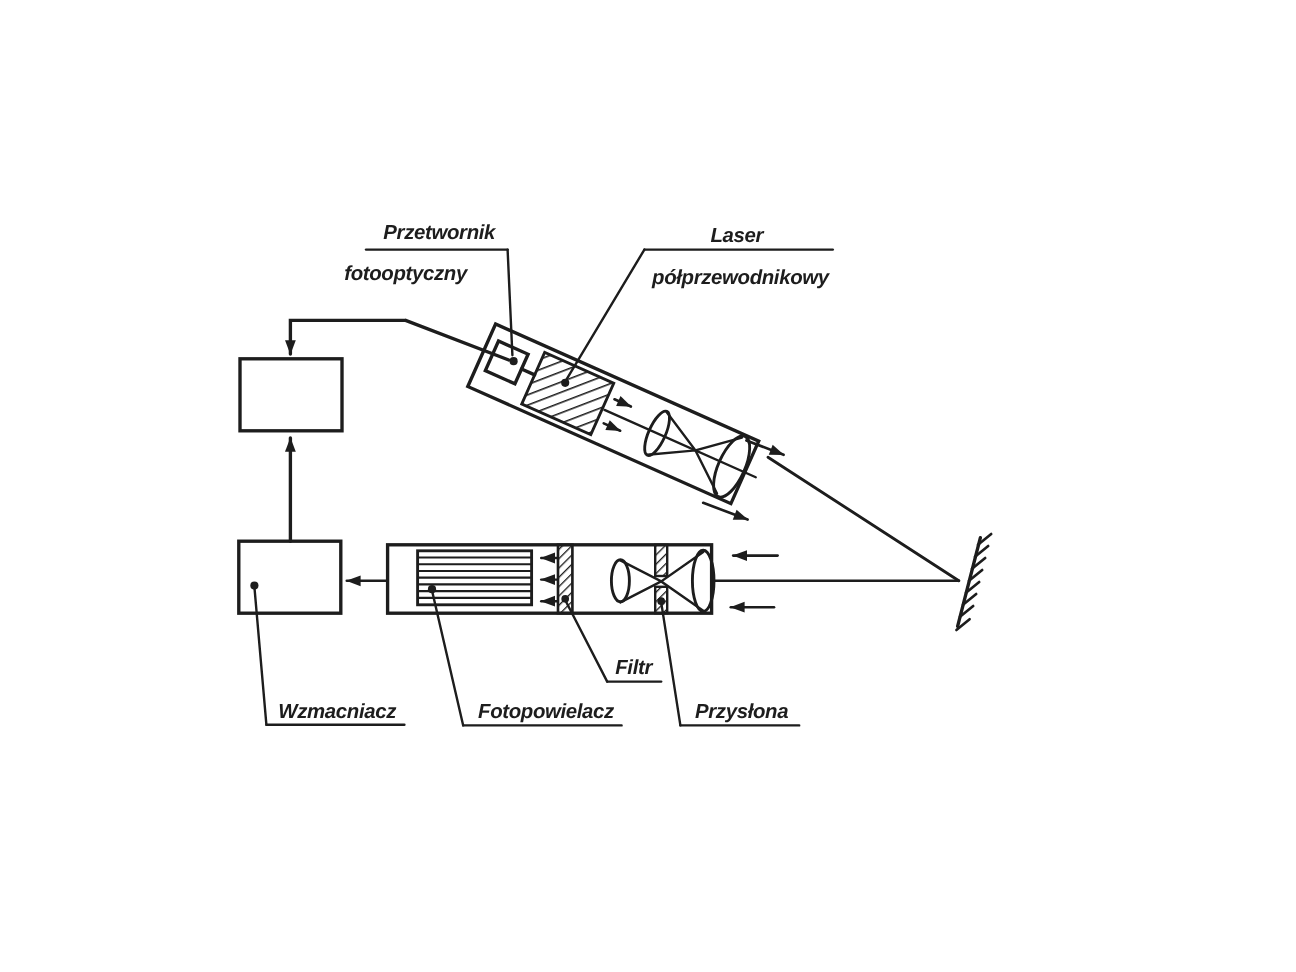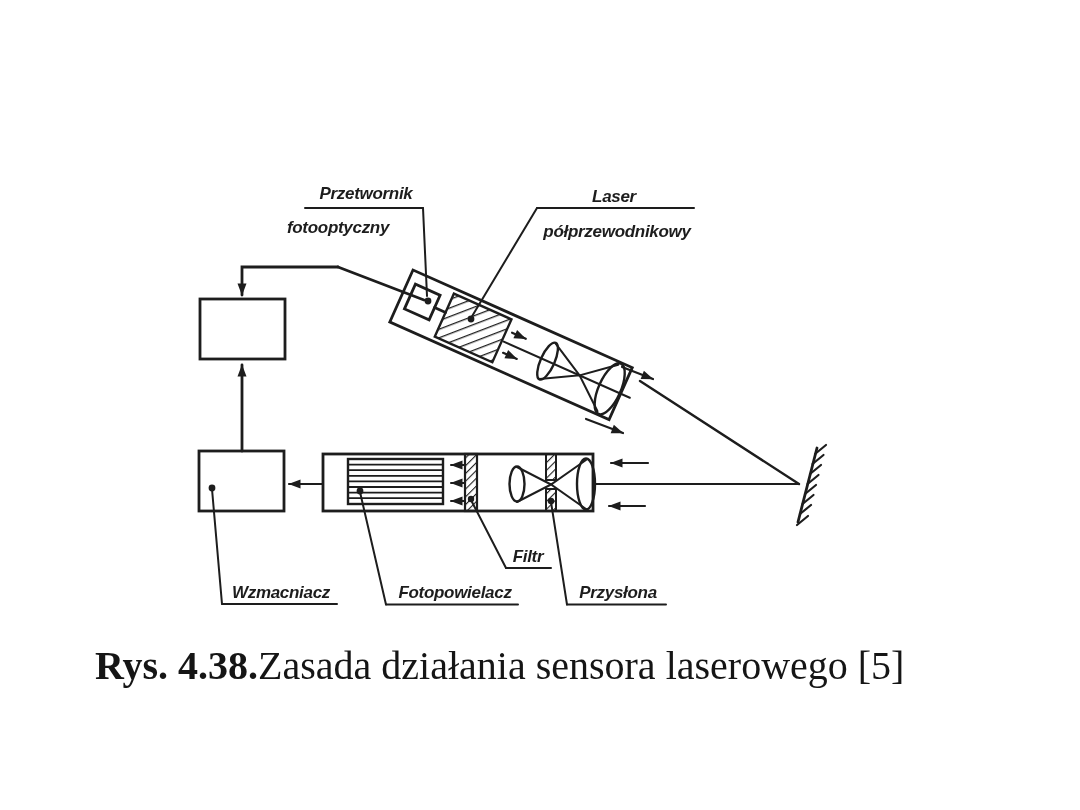--- a/index.html
+++ b/index.html
@@ -134,17 +134,14 @@
   <text class="lbl" x="366" y="163">Przetwornik</text>
   <text class="lbl" x="338" y="197">fotooptyczny</text>
   <text class="lbl" x="614" y="166">Laser</text>
   <text class="lbl" x="617" y="201">półprzewodnikowy</text>
   <text class="lbl" x="281" y="562">Wzmacniacz</text>
   <text class="lbl" x="455" y="562">Fotopowielacz</text>
   <text class="lbl" x="528" y="526">Filtr</text>
   <text class="lbl" x="618" y="562">Przysłona</text>
 </svg>
 
-<div class="caption">
-  <span class="b">Rys. 4.38.</span><span>Zasada działania sensora laserowego [5]</span>
-</div>
 
 </div>
 
 </body></html>

